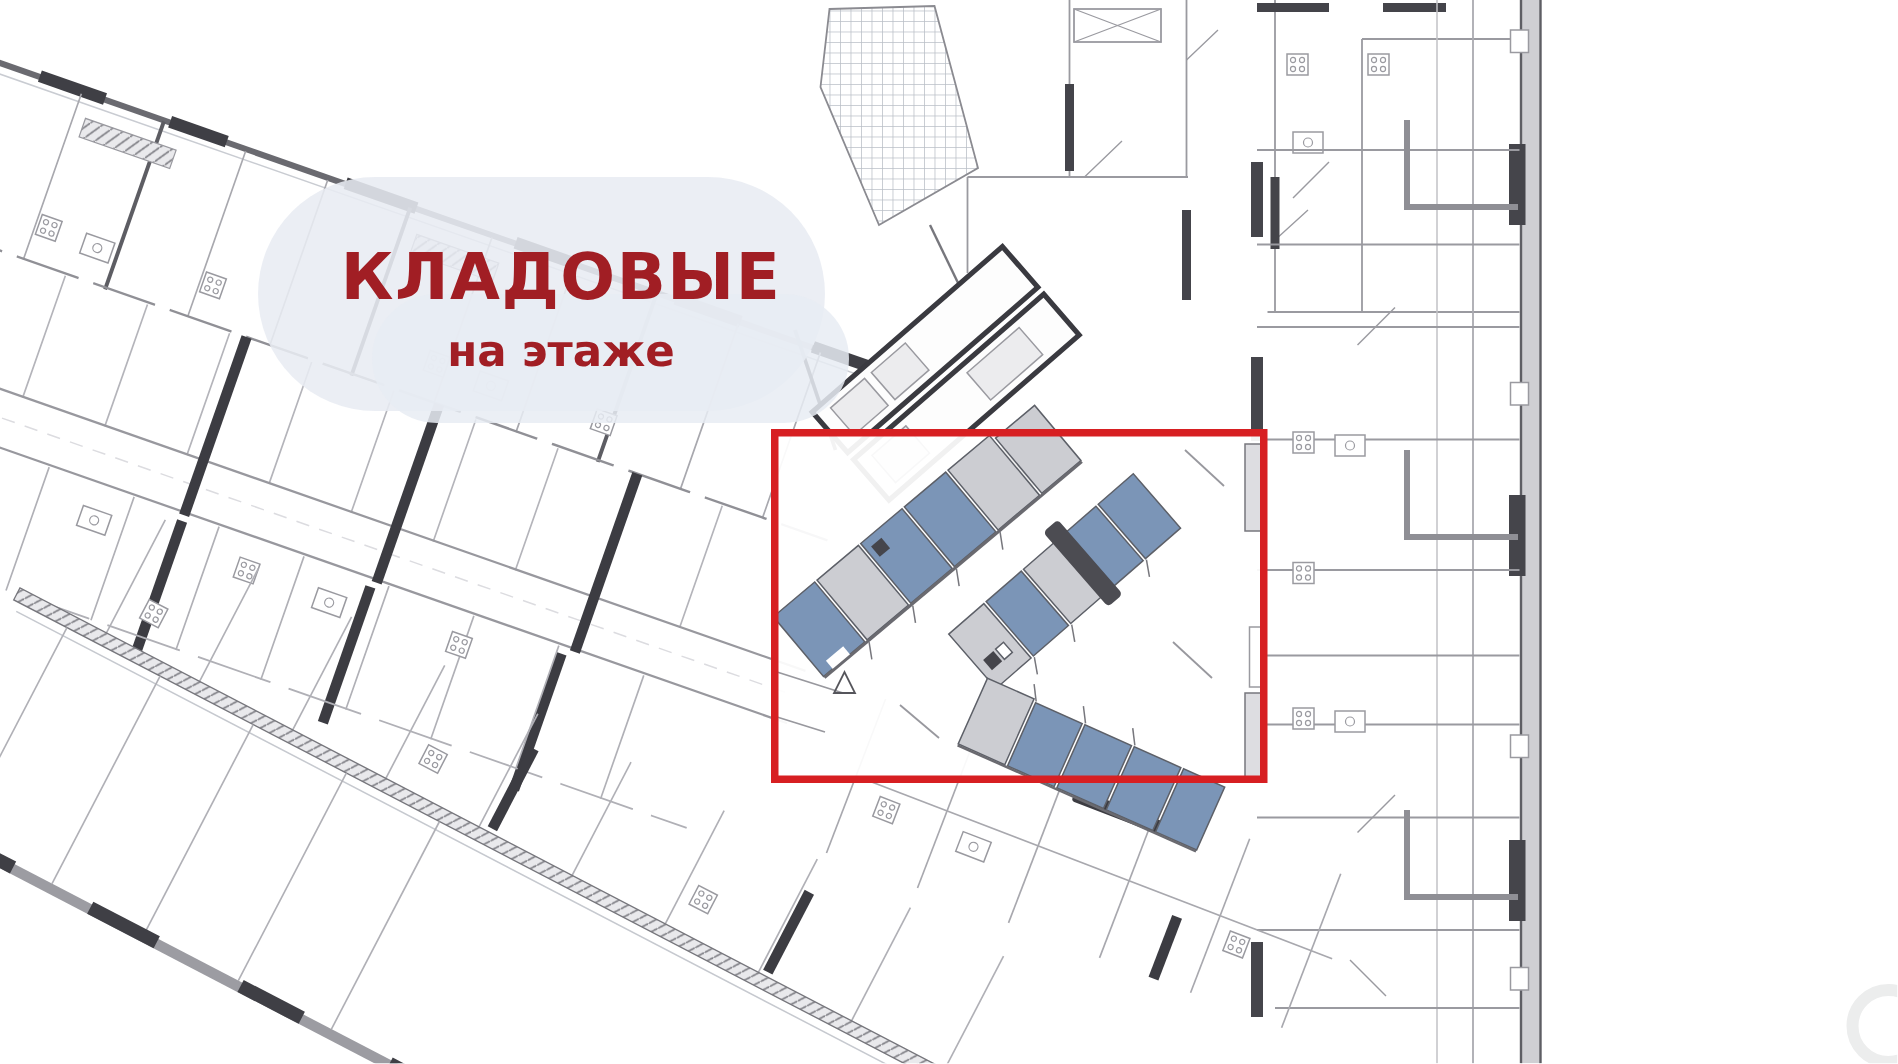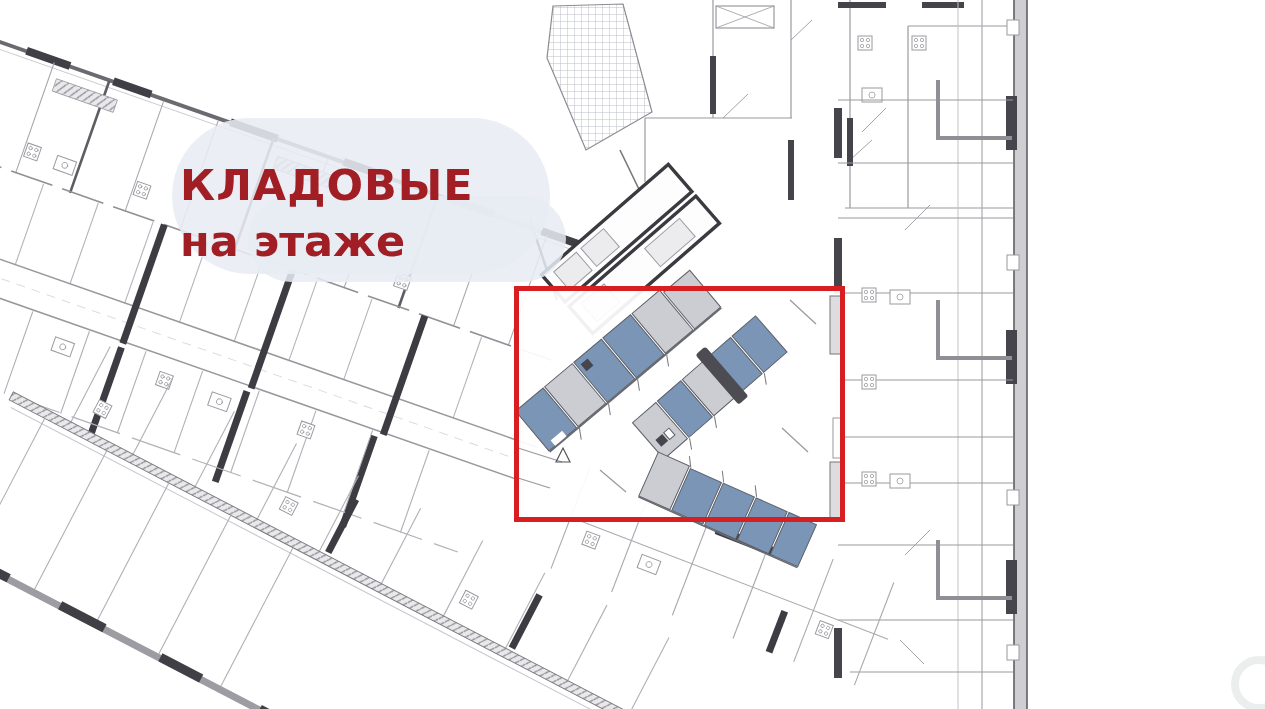--- a/index.html
+++ b/index.html
@@ -3,24 +3,24 @@
 <meta charset="utf-8">
 <style>
   html,body{margin:0;padding:0;background:#fff;}
   #stage{position:relative;width:1265px;height:709px;overflow:hidden;background:#fff;
          font-family:"DejaVu Sans","Liberation Sans",sans-serif;}
   #plan{position:absolute;left:0;top:0;}
   #blob{position:absolute;left:172px;top:118px;width:378px;height:156px;border-radius:78px;
         background:var(--blob,#e8ecf3);opacity:.88;}
   #blob2{position:absolute;left:248px;top:196px;width:318px;height:86px;border-radius:44px;
         background:var(--blob,#e8ecf3);opacity:.85;}
-  #caption{position:absolute;left:180px;top:164px;width:388px;text-align:left;
+  #caption{position:absolute;left:180px;top:164px;width:388px;text-align:center;
            color:var(--text-red,#a11e24);font-weight:bold;line-height:1;}
   #caption .l1{font-size:43px;letter-spacing:1px;}
-  #caption .l2{font-size:43px;margin-top:13px;}
+  #caption .l2{font-size:29px;margin-top:13px;}
   #hibox{position:absolute;left:514px;top:286px;width:331px;height:236px;
          border:5px solid var(--box-red,#d71f22);box-sizing:border-box;}
 </style>
 </head>
 <body>
 
 <div id="stage" style="--text-red: #a11e24; --box-red: #d71f22; --blob: #e8ecf3;">
 
   <svg id="plan" width="1265" height="709" viewBox="0 0 1265 709">
     <defs>

